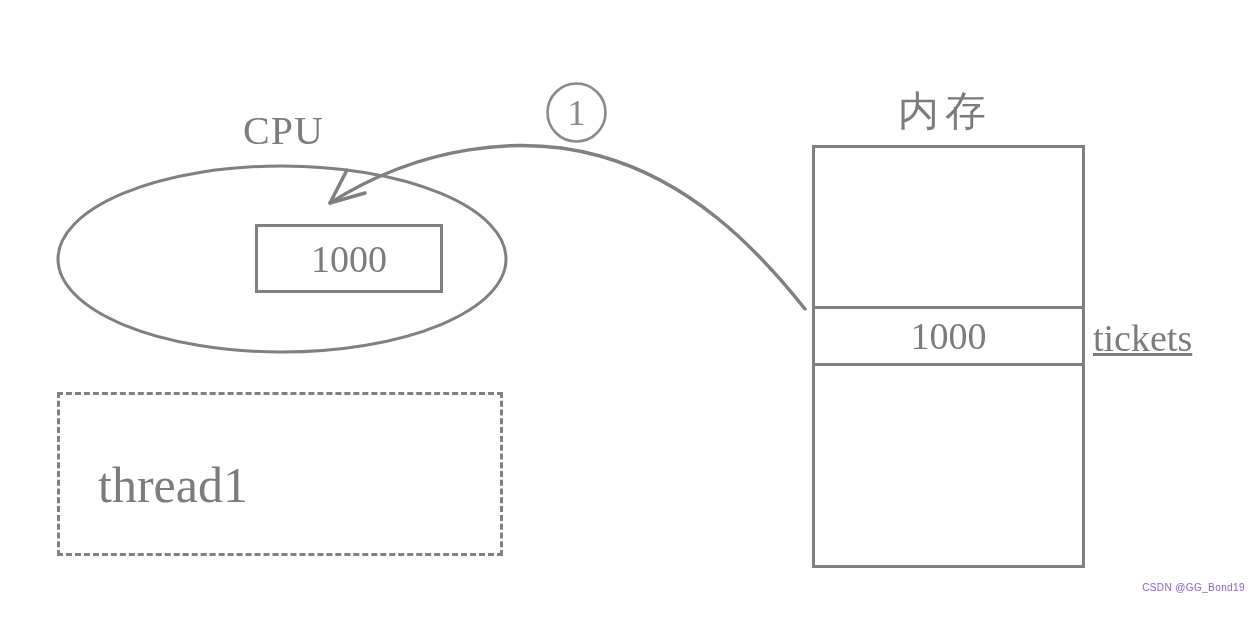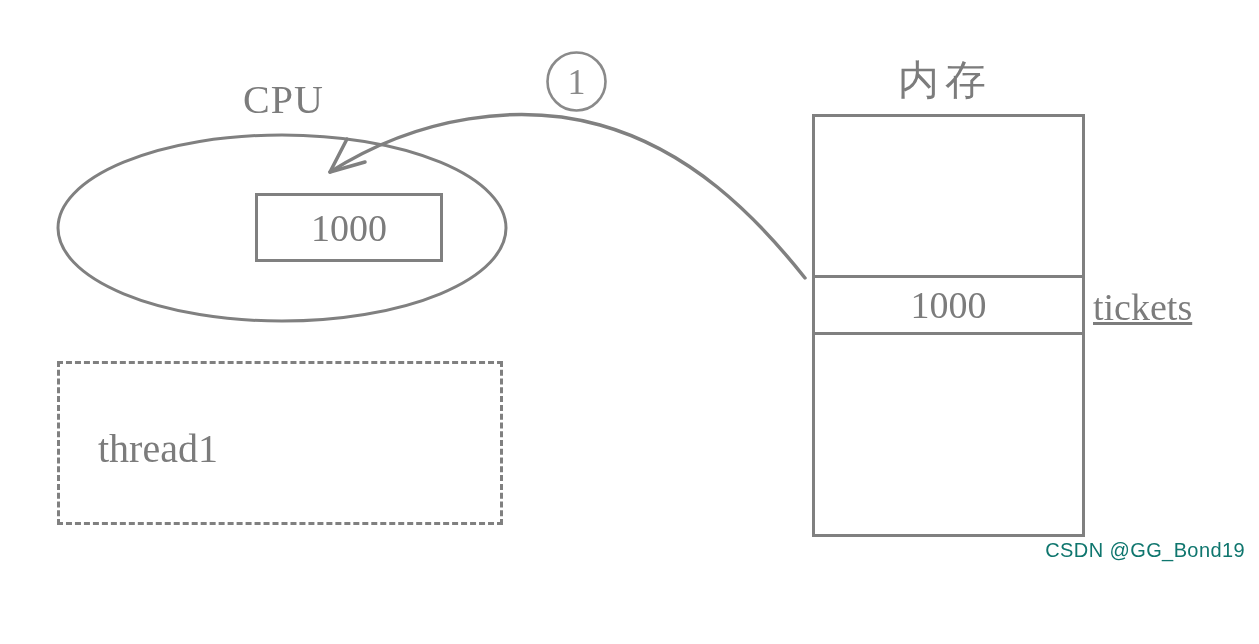--- a/index.html
+++ b/index.html
@@ -9,20 +9,21 @@
   }
   body {
     font-family: "Liberation Serif", "DejaVu Serif", serif;
   }
   #canvas {
     position: relative;
     width: 1259px;
     height: 572px;
     background: #ffffff;
     overflow: hidden;
+    margin-top: 31px;
   }
   .vec {
     position: absolute;
     left: 0;
     top: 0;
     width: 1259px;
     height: 644px;
     pointer-events: none;
   }
   .lbl {
@@ -83,21 +84,21 @@
     top: 361px;
     width: 446px;
     height: 164px;
     box-sizing: border-box;
     border: 3px dashed #808080;
     background: transparent;
   }
   #thread-label {
     left: 98px;
     top: 429px;
-    font-size: 40px;
+    font-size: 50px;
   }
   #context-caption {
     left: 110px;
     top: 543px;
     font-size: 41px;
     letter-spacing: 6px;
   }
   
   #memory-title {
     left: 898px;
@@ -135,22 +136,22 @@
     left: 1093px;
     top: 288px;
     font-size: 38px;
     text-decoration: underline;
   }
   #watermark {
     position: absolute;
     right: 14px;
     bottom: 10px;
     font-family: "Liberation Sans", sans-serif;
-    font-size: 20px;
-    color: #0f766e;
+    font-size: 10px;
+    color: #8b5cf6;
     letter-spacing: 0.4px;
   }
 </style>
 </head>
 <body>
 
 <div id="canvas">
 
   <svg class="vec" viewBox="0 0 1259 644">
 

